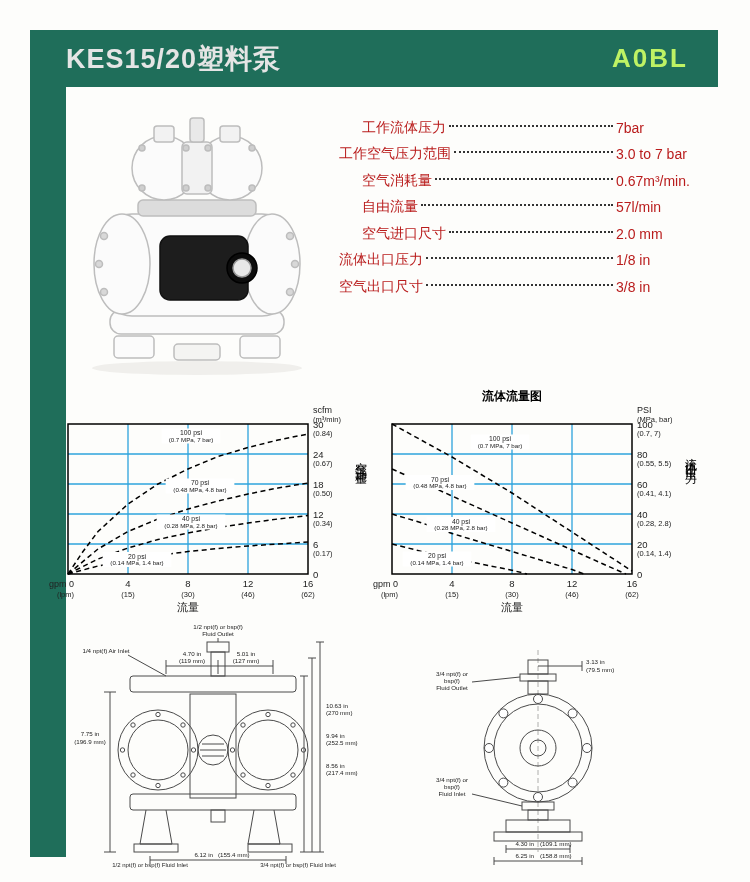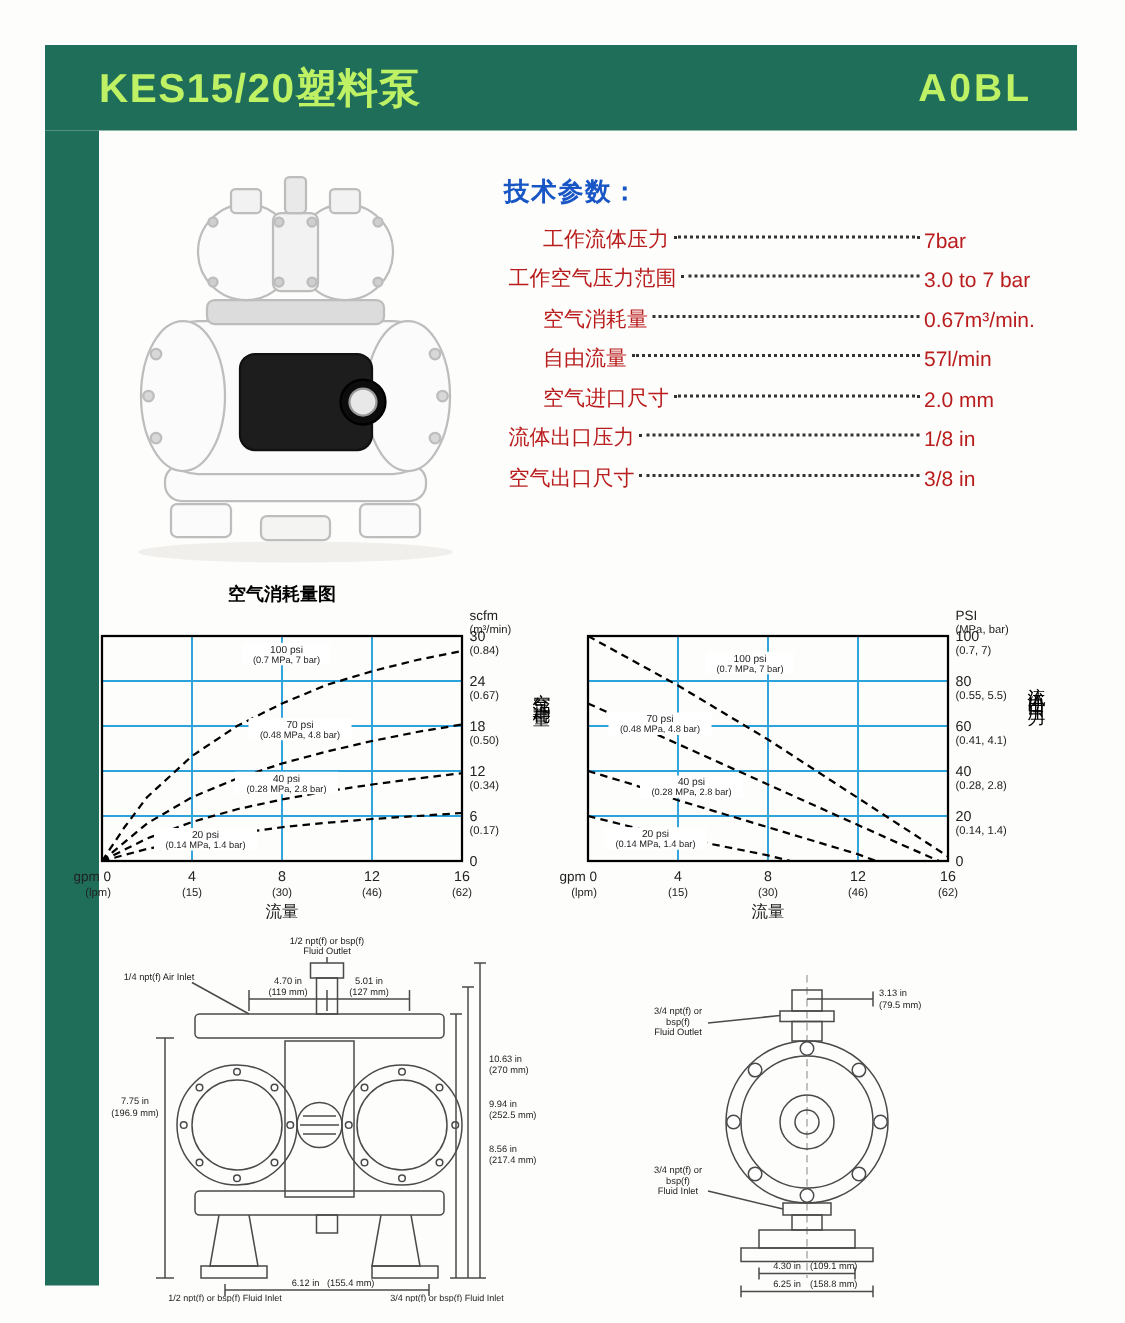--- a/index.html
+++ b/index.html
@@ -1,20 +1,20 @@
 <!DOCTYPE html>
 <html><head>
 <meta charset="utf-8">
 <style>
   html,body{margin:0;padding:0;background:#ffffff;font-family:"Liberation Sans",sans-serif;}
   .page{position:relative;width:750px;height:882px;background:#fdfdfb;overflow:hidden;}
   .header{position:absolute;left:30px;top:30px;width:688px;height:57px;background:#1f6e5a;
           display:flex;align-items:center;justify-content:space-between;
           padding:0 30px 0 36px;box-sizing:border-box;}
-  .header-title{color:#bef264;font-size:27px;font-weight:bold;letter-spacing:1px;}
+  .header-title{color:#e5e5e5;font-size:27px;font-weight:bold;letter-spacing:1px;}
   .header-code{color:#bef264;font-size:26px;font-weight:bold;letter-spacing:2px;}
   .side-stripe{position:absolute;left:30px;top:87px;width:36px;height:770px;background:#1f6e5a;}
 
   .photo{position:absolute;left:62px;top:96px;width:270px;height:285px;}
 
   .specs{position:absolute;left:336px;top:116px;width:384px;}
   .specs-title{color:#1856c6;font-size:17px;font-weight:bold;margin-bottom:9px;letter-spacing:1px;}
   .spec-row{display:flex;align-items:center;height:26.5px;font-size:14px;color:#b91c1c;}
   .spec-row .spec-label{white-space:nowrap;padding-bottom:3px;}
   .spec-row.indent .spec-label{padding-left:26px;}
@@ -71,21 +71,20 @@
           <circle cx="124" cy="92" r="3" fill="#cfcfcf"></circle>
         <circle cx="146" cy="52" r="3" fill="#cfcfcf"></circle>
           <circle cx="190" cy="52" r="3" fill="#cfcfcf"></circle>
         <circle cx="146" cy="92" r="3" fill="#cfcfcf"></circle>
           <circle cx="190" cy="92" r="3" fill="#cfcfcf"></circle>
       </g>
     </svg>
   </div>
 
   <div class="specs">
-    <div class="specs-title">技术参数：</div>
     <div id="spec-rows">
         <div class="spec-row indent">
           <span class="spec-label">工作流体压力</span>
           <span class="leader"></span>
           <span class="spec-value">7bar</span>
         </div>
         <div class="spec-row">
           <span class="spec-label">工作空气压力范围</span>
           <span class="leader"></span>
           <span class="spec-value">3.0 to 7 bar</span>
@@ -111,21 +110,20 @@
           <span class="spec-value">1/8 in</span>
         </div>
         <div class="spec-row">
           <span class="spec-label">空气出口尺寸</span>
           <span class="leader"></span>
           <span class="spec-value">3/8 in</span>
         </div>
       </div>
   </div>
 
-  <div class="chart-title" id="ct0" style="left:68px;top:388px;">空气消耗量图</div>
   <svg id="chart0" width="336" height="215" style="left:34px;top:402px;">
       <line x1="94" y1="22" x2="94" y2="172" stroke="#2da3dc" stroke-width="1.3"></line>
       <line x1="154" y1="22" x2="154" y2="172" stroke="#2da3dc" stroke-width="1.3"></line>
       <line x1="214" y1="22" x2="214" y2="172" stroke="#2da3dc" stroke-width="1.3"></line>
       <line x1="34" y1="142" x2="274" y2="142" stroke="#2da3dc" stroke-width="1.3"></line>
       <line x1="34" y1="112" x2="274" y2="112" stroke="#2da3dc" stroke-width="1.3"></line>
       <line x1="34" y1="82" x2="274" y2="82" stroke="#2da3dc" stroke-width="1.3"></line>
       <line x1="34" y1="52" x2="274" y2="52" stroke="#2da3dc" stroke-width="1.3"></line>
       <rect x="34" y="22" width="240" height="150" fill="none" stroke="#000" stroke-width="1.5"></rect>
       <polyline points="34,172 49,149.5 64,129.5 94,102 124,82 154,67 184,54.5 214,45.5 244,38 274,32" fill="none" stroke="#000" stroke-width="1.5" stroke-dasharray="5 3.5"></polyline>
@@ -164,20 +162,21 @@
       <text x="214" y="185" font-size="9.5" text-anchor="middle">12</text>
       <text x="214" y="195" font-size="7.5" text-anchor="middle">(46)</text>
       <text x="274" y="185" font-size="9.5" text-anchor="middle">16</text>
       <text x="274" y="195" font-size="7.5" text-anchor="middle">(62)</text>
       <text x="40" y="185" font-size="9" text-anchor="end">gpm 0</text>
       <text x="40" y="195" font-size="7.5" text-anchor="end">(lpm)</text>
       <text x="154" y="209" font-size="11" text-anchor="middle">流量</text>
     </svg>
   <div class="vlabel" id="vl0" style="left:352px;top:452px;">空气消耗量</div>
 
+  <div class="chart-title" id="ct1" style="left:392px;top:388px;">流体流量图</div>
   <svg id="chart1" width="336" height="215" style="left:358px;top:402px;">
       <line x1="94" y1="22" x2="94" y2="172" stroke="#2da3dc" stroke-width="1.3"></line>
       <line x1="154" y1="22" x2="154" y2="172" stroke="#2da3dc" stroke-width="1.3"></line>
       <line x1="214" y1="22" x2="214" y2="172" stroke="#2da3dc" stroke-width="1.3"></line>
       <line x1="34" y1="142" x2="274" y2="142" stroke="#2da3dc" stroke-width="1.3"></line>
       <line x1="34" y1="112" x2="274" y2="112" stroke="#2da3dc" stroke-width="1.3"></line>
       <line x1="34" y1="82" x2="274" y2="82" stroke="#2da3dc" stroke-width="1.3"></line>
       <line x1="34" y1="52" x2="274" y2="52" stroke="#2da3dc" stroke-width="1.3"></line>
       <rect x="34" y="22" width="240" height="150" fill="none" stroke="#000" stroke-width="1.5"></rect>
       <polyline points="34,22 64,38.5 94,55 124,73 154,91 184,110.5 214,130 244,149.5 274,169" fill="none" stroke="#000" stroke-width="1.5" stroke-dasharray="5 3.5"></polyline>

